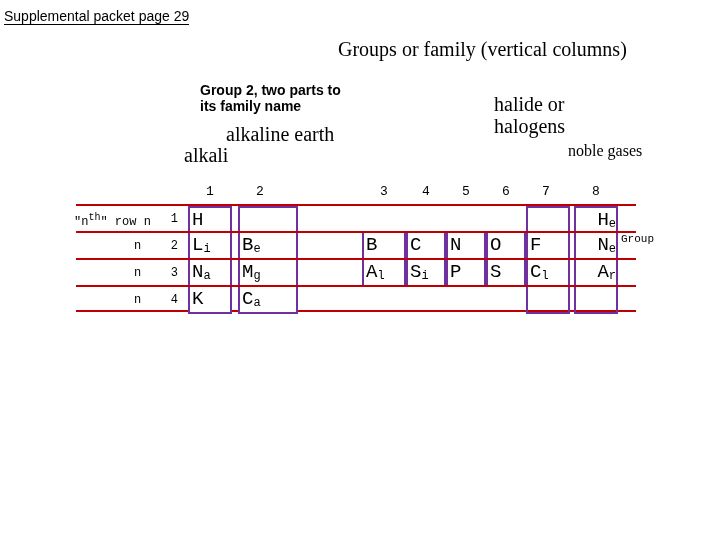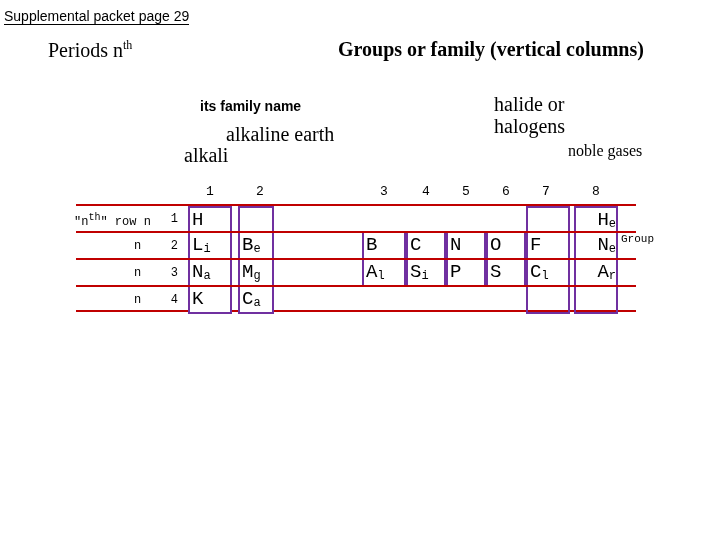--- a/index.html
+++ b/index.html
@@ -45,21 +45,20 @@
     font-size: 20px;
     color: #800080;
     letter-spacing: 0.5px;
   }
   .groups-label {
     position: absolute;
     left: 338px;
     top: 0;
     font-size: 20px;
     color: #000;
-    font-weight: bold;
   }
   .group2-note {
     position: absolute;
     left: 200px;
     top: 82px;
     font-family: sans-serif;
     font-size: 14px;
     font-weight: bold;
     color: #000;
     line-height: 1.15;
@@ -155,21 +154,21 @@
     border-left: 2px solid #7030a0;
     border-right: 2px solid #7030a0;
     text-align: left;
     padding-left: 2px;
     background: #fff;
   }
   .celltop { border-top: 2px solid #7030a0; }
   .cellbot { border-bottom: 2px solid #7030a0; }
   .sub { font-size: 12px; vertical-align: -2px; }
   .c1 { left: 112px; width: 44px; }
-  .c2 { left: 162px; width: 36px; }
+  .c2 { left: 162px; width: 60px; }
   .c3 { left: 286px; width: 44px; }
   .c4 { left: 330px; width: 40px; }
   .c5 { left: 370px; width: 40px; }
   .c6 { left: 410px; width: 40px; }
   .c7 { left: 450px; width: 44px; }
   .c8 { left: 498px; width: 44px; text-align: right; }
   .nocell-cols {
     position: absolute;
     top: 0; height: 27px;
     border-left: 2px solid #7030a0;
@@ -177,28 +176,25 @@
   }
 </style>
 </head>
 <body>
 
 <div class="page-header">
   <span class="underline-span">Supplemental packet page 29</span>
 </div>
 
 <div class="header-overlay">
-  <div class="periods-label">
-    <span>Periods n</span><sup>th</sup>
-  </div>
   <div class="groups-label">Groups or family (vertical columns)</div>
 </div>
 
 <div class="group2-note">
-  <br>
+  <span>Group 2, two parts to</span><br>
   <span>its family name</span>
 </div>
 <div class="alkaline-earth">alkaline earth</div>
 <div class="alkali">alkali</div>
 <div class="halide">
   <span>halide or</span><br>
   <span>halogens</span>
 </div>
 <div class="noble-gases">noble gases</div>
 

